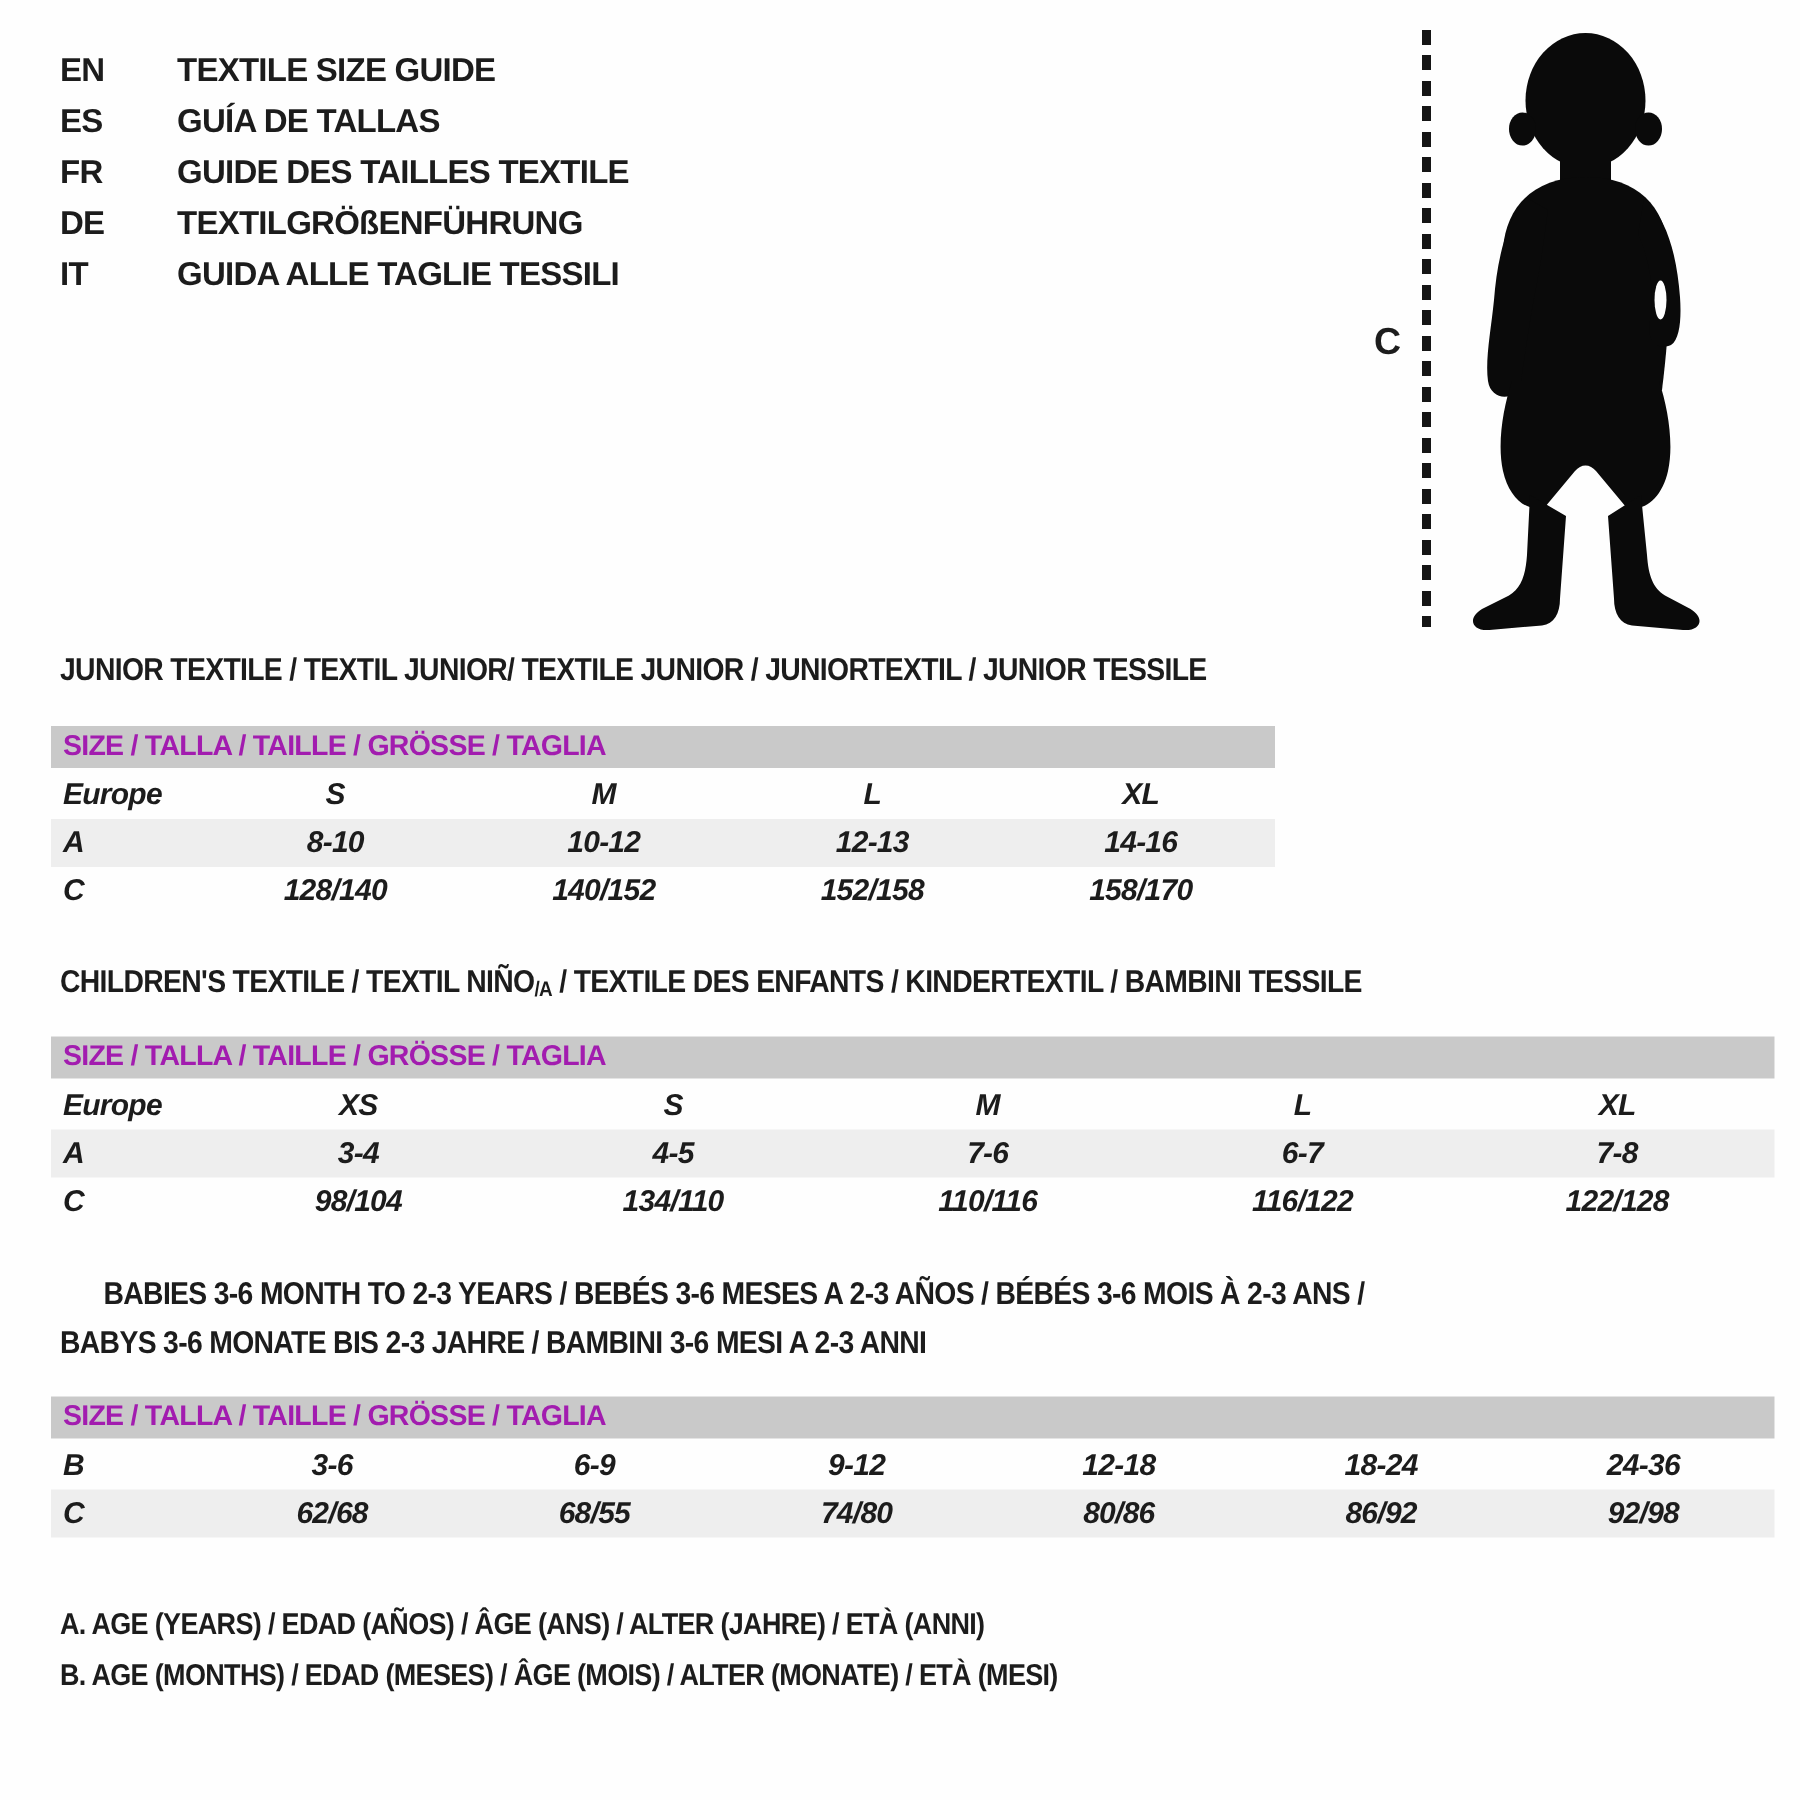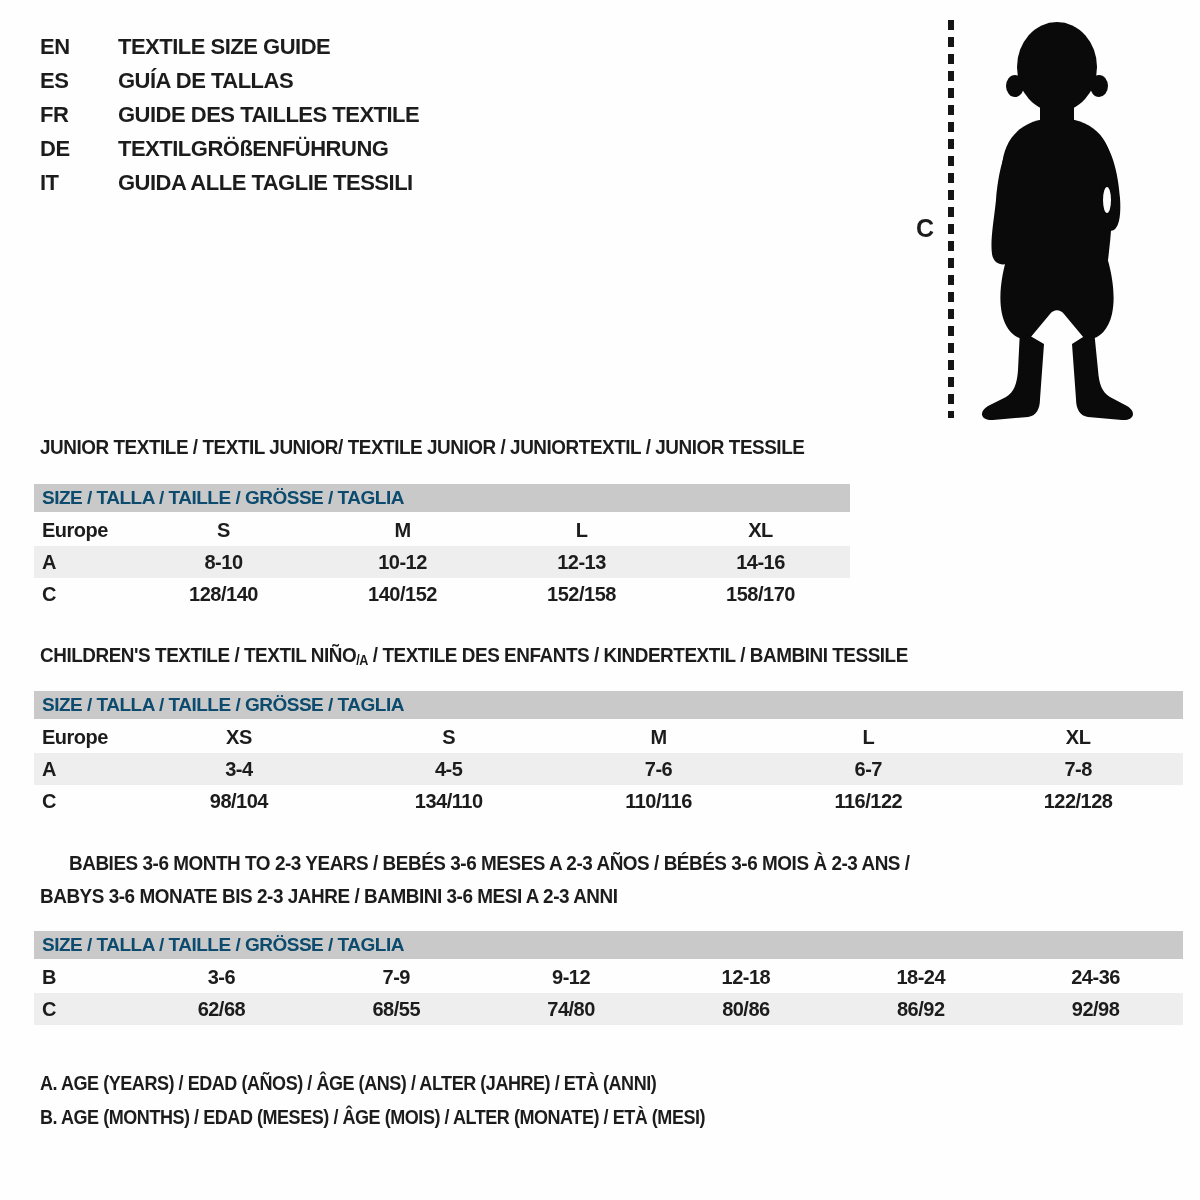--- a/index.html
+++ b/index.html
@@ -22,28 +22,28 @@
   .toddler-svg { position:absolute; left:964px; top:14px; width:184px; height:408px; }
 
   
   .section-heading { position:absolute; left:40px; font-weight:bold; font-size:21px; white-space:nowrap; }
   .cond { display:inline-block; transform:scaleX(0.9); transform-origin:0 50%; letter-spacing:-0.5px; }
   .sub-a { font-size:14px; vertical-align:-3px; }
 
   
   .tbl { position:absolute; left:34px; }
   .tbl-head {
-    height:28px; background:#c9c9c9; color:#0c4a6e; font-weight:bold; font-size:19px;
+    height:28px; background:#c9c9c9; color:#a21caf; font-weight:bold; font-size:19px;
     line-height:28px; padding-left:8px; letter-spacing:-0.5px; margin-bottom:2px; box-sizing:border-box;
   }
   .tbl-row { display:grid; height:32px; align-items:center; font-weight:bold; font-size:20px; letter-spacing:-0.5px; }
   .cols4 { grid-template-columns:100px repeat(4,1fr); }
   .cols5 { grid-template-columns:100px repeat(5,1fr); }
   .cols6 { grid-template-columns:100px repeat(6,1fr); }
-  .tbl-row .cell { text-align:center; }
+  .tbl-row .cell { text-align:center;font-style:italic; }
   .tbl-row .label { text-align:left; padding-left:8px; }
   .shaded { background:#eeeeee; }
   .w-junior { width:816px; }
   .w-wide { width:1149px; }
 
   
   .footnotes { position:absolute; left:40px; top:1066px; }
   .footnote { height:34px; line-height:34px; font-weight:bold; font-size:20px; letter-spacing:-0.5px; white-space:nowrap; }
 </style>
 </head>
@@ -155,21 +155,21 @@
     <span class="cond">BABIES 3-6 MONTH TO 2-3 YEARS / BEBÉS 3-6 MESES A 2-3 AÑOS / BÉBÉS 3-6 MOIS À 2-3 ANS /</span>
   </div>
   <div class="section-heading" style="top:884px;">
     <span class="cond">BABYS 3-6 MONATE BIS 2-3 JAHRE / BAMBINI 3-6 MESI A 2-3 ANNI</span>
   </div>
   <div class="tbl w-wide" style="top:931px;">
     <div class="tbl-head">SIZE / TALLA / TAILLE / GRÖSSE / TAGLIA</div>
     <div class="tbl-row cols6">
       <span class="cell label">B</span>
       <span class="cell">3-6</span>
-      <span class="cell">7-9</span>
+      <span class="cell">6-9</span>
       <span class="cell">9-12</span>
       <span class="cell">12-18</span>
       <span class="cell">18-24</span>
       <span class="cell">24-36</span>
     </div>
     <div class="tbl-row cols6 shaded">
       <span class="cell label">C</span>
       <span class="cell">62/68</span>
       <span class="cell">68/55</span>
       <span class="cell">74/80</span>

